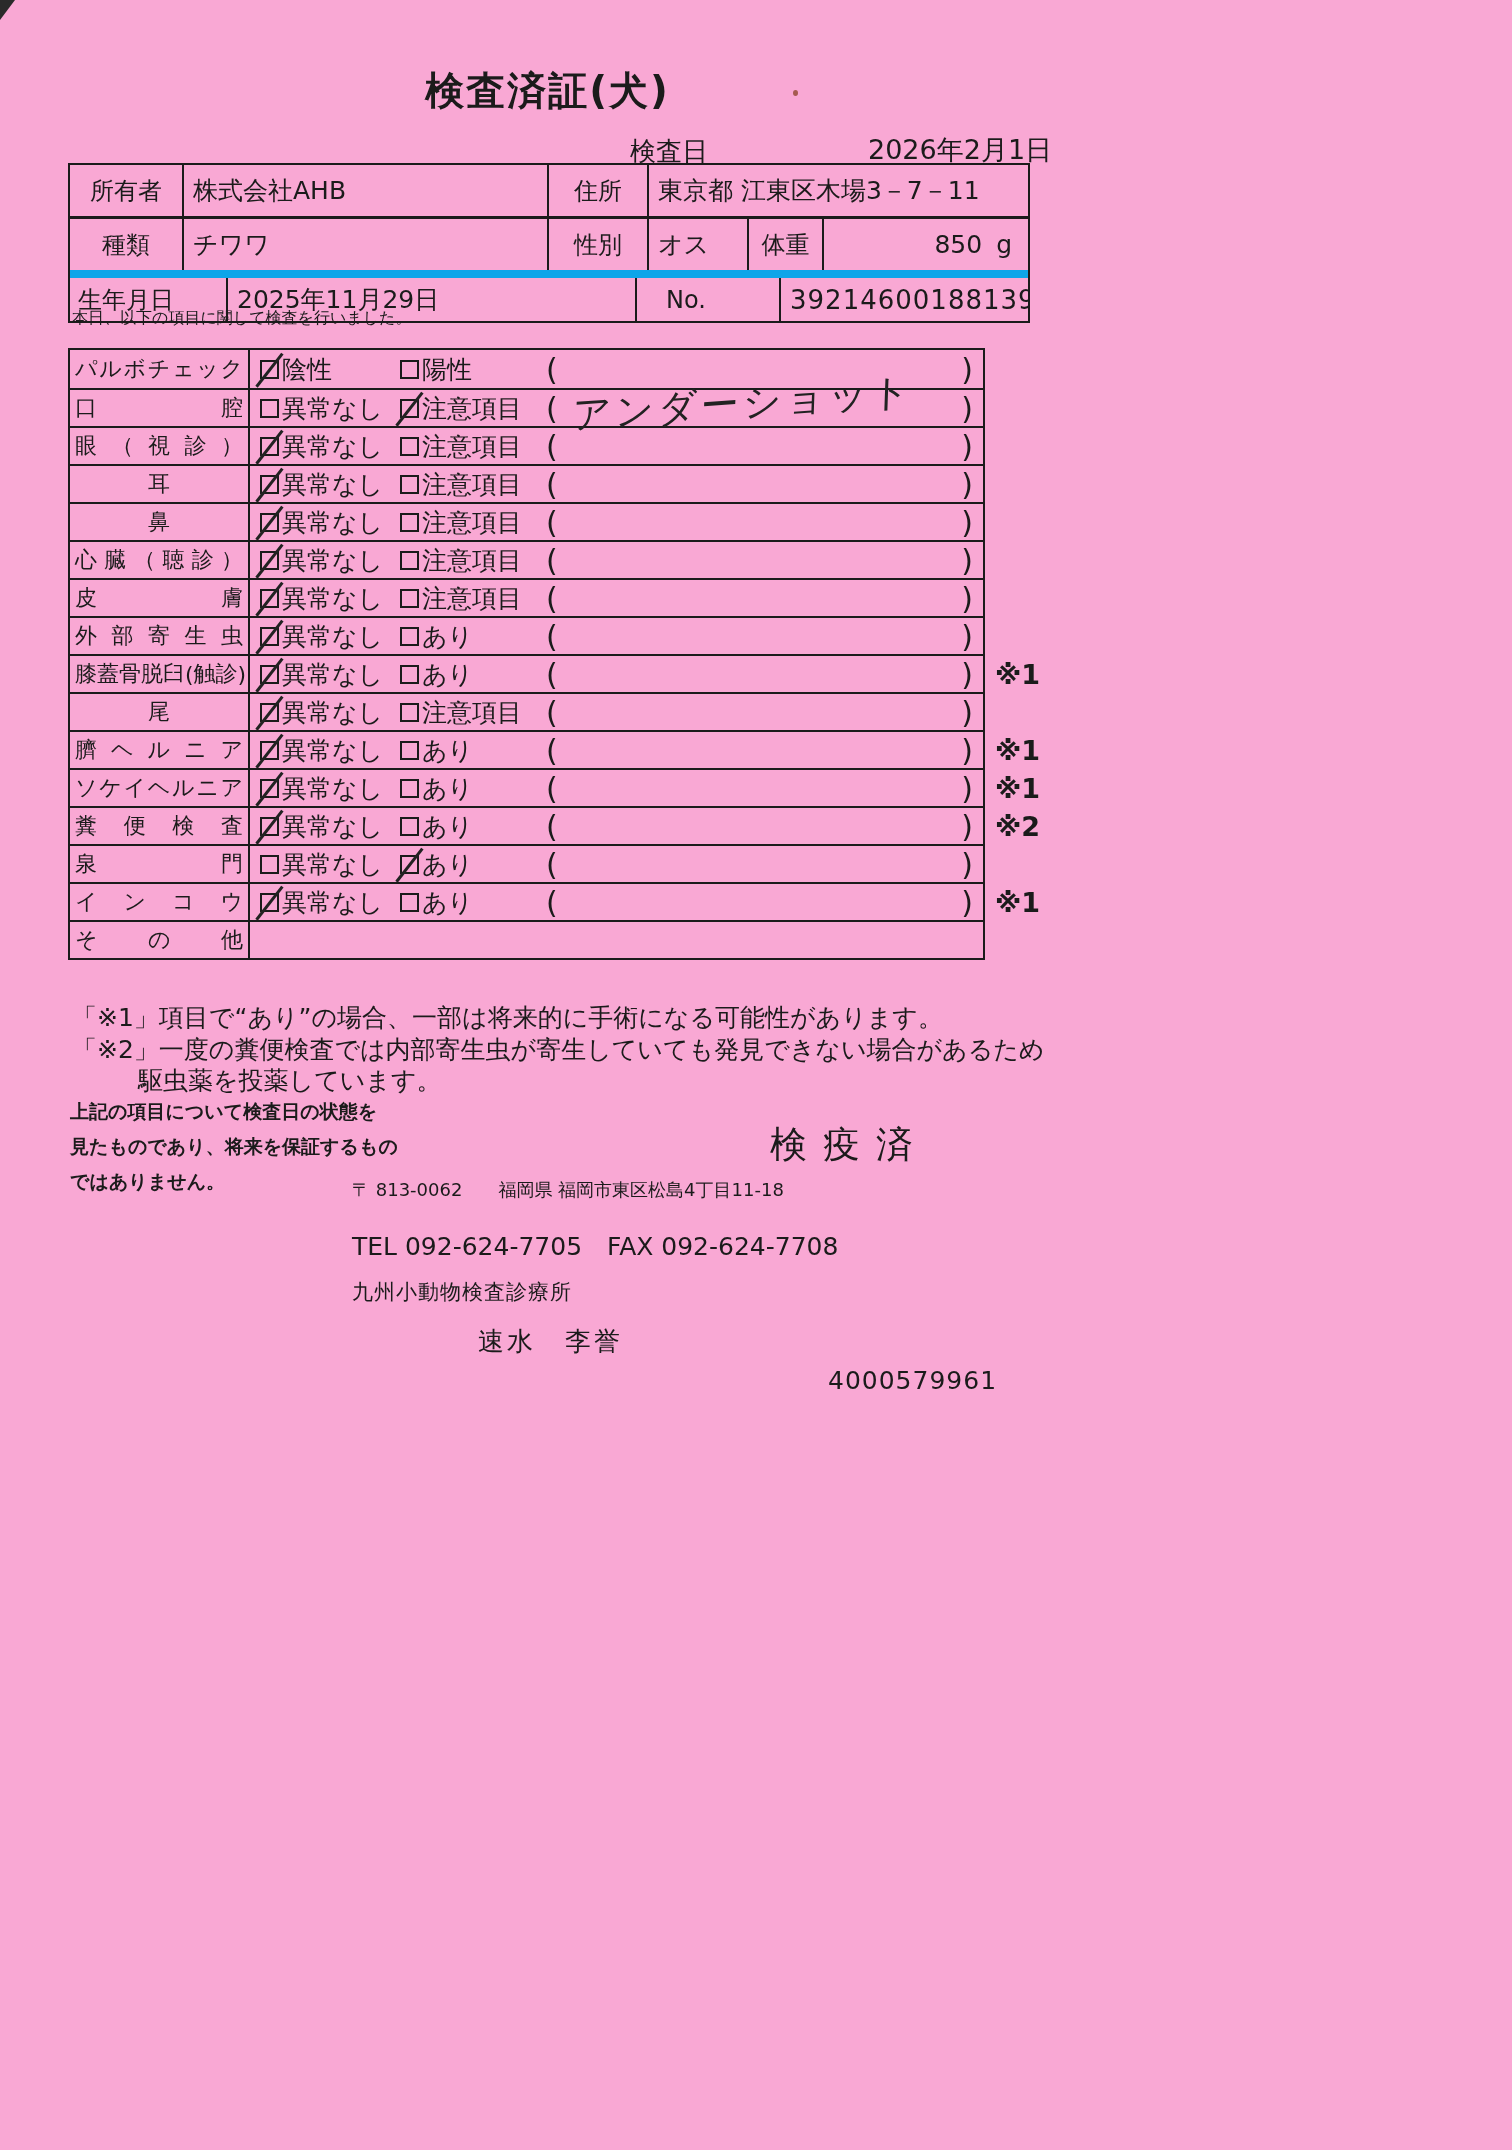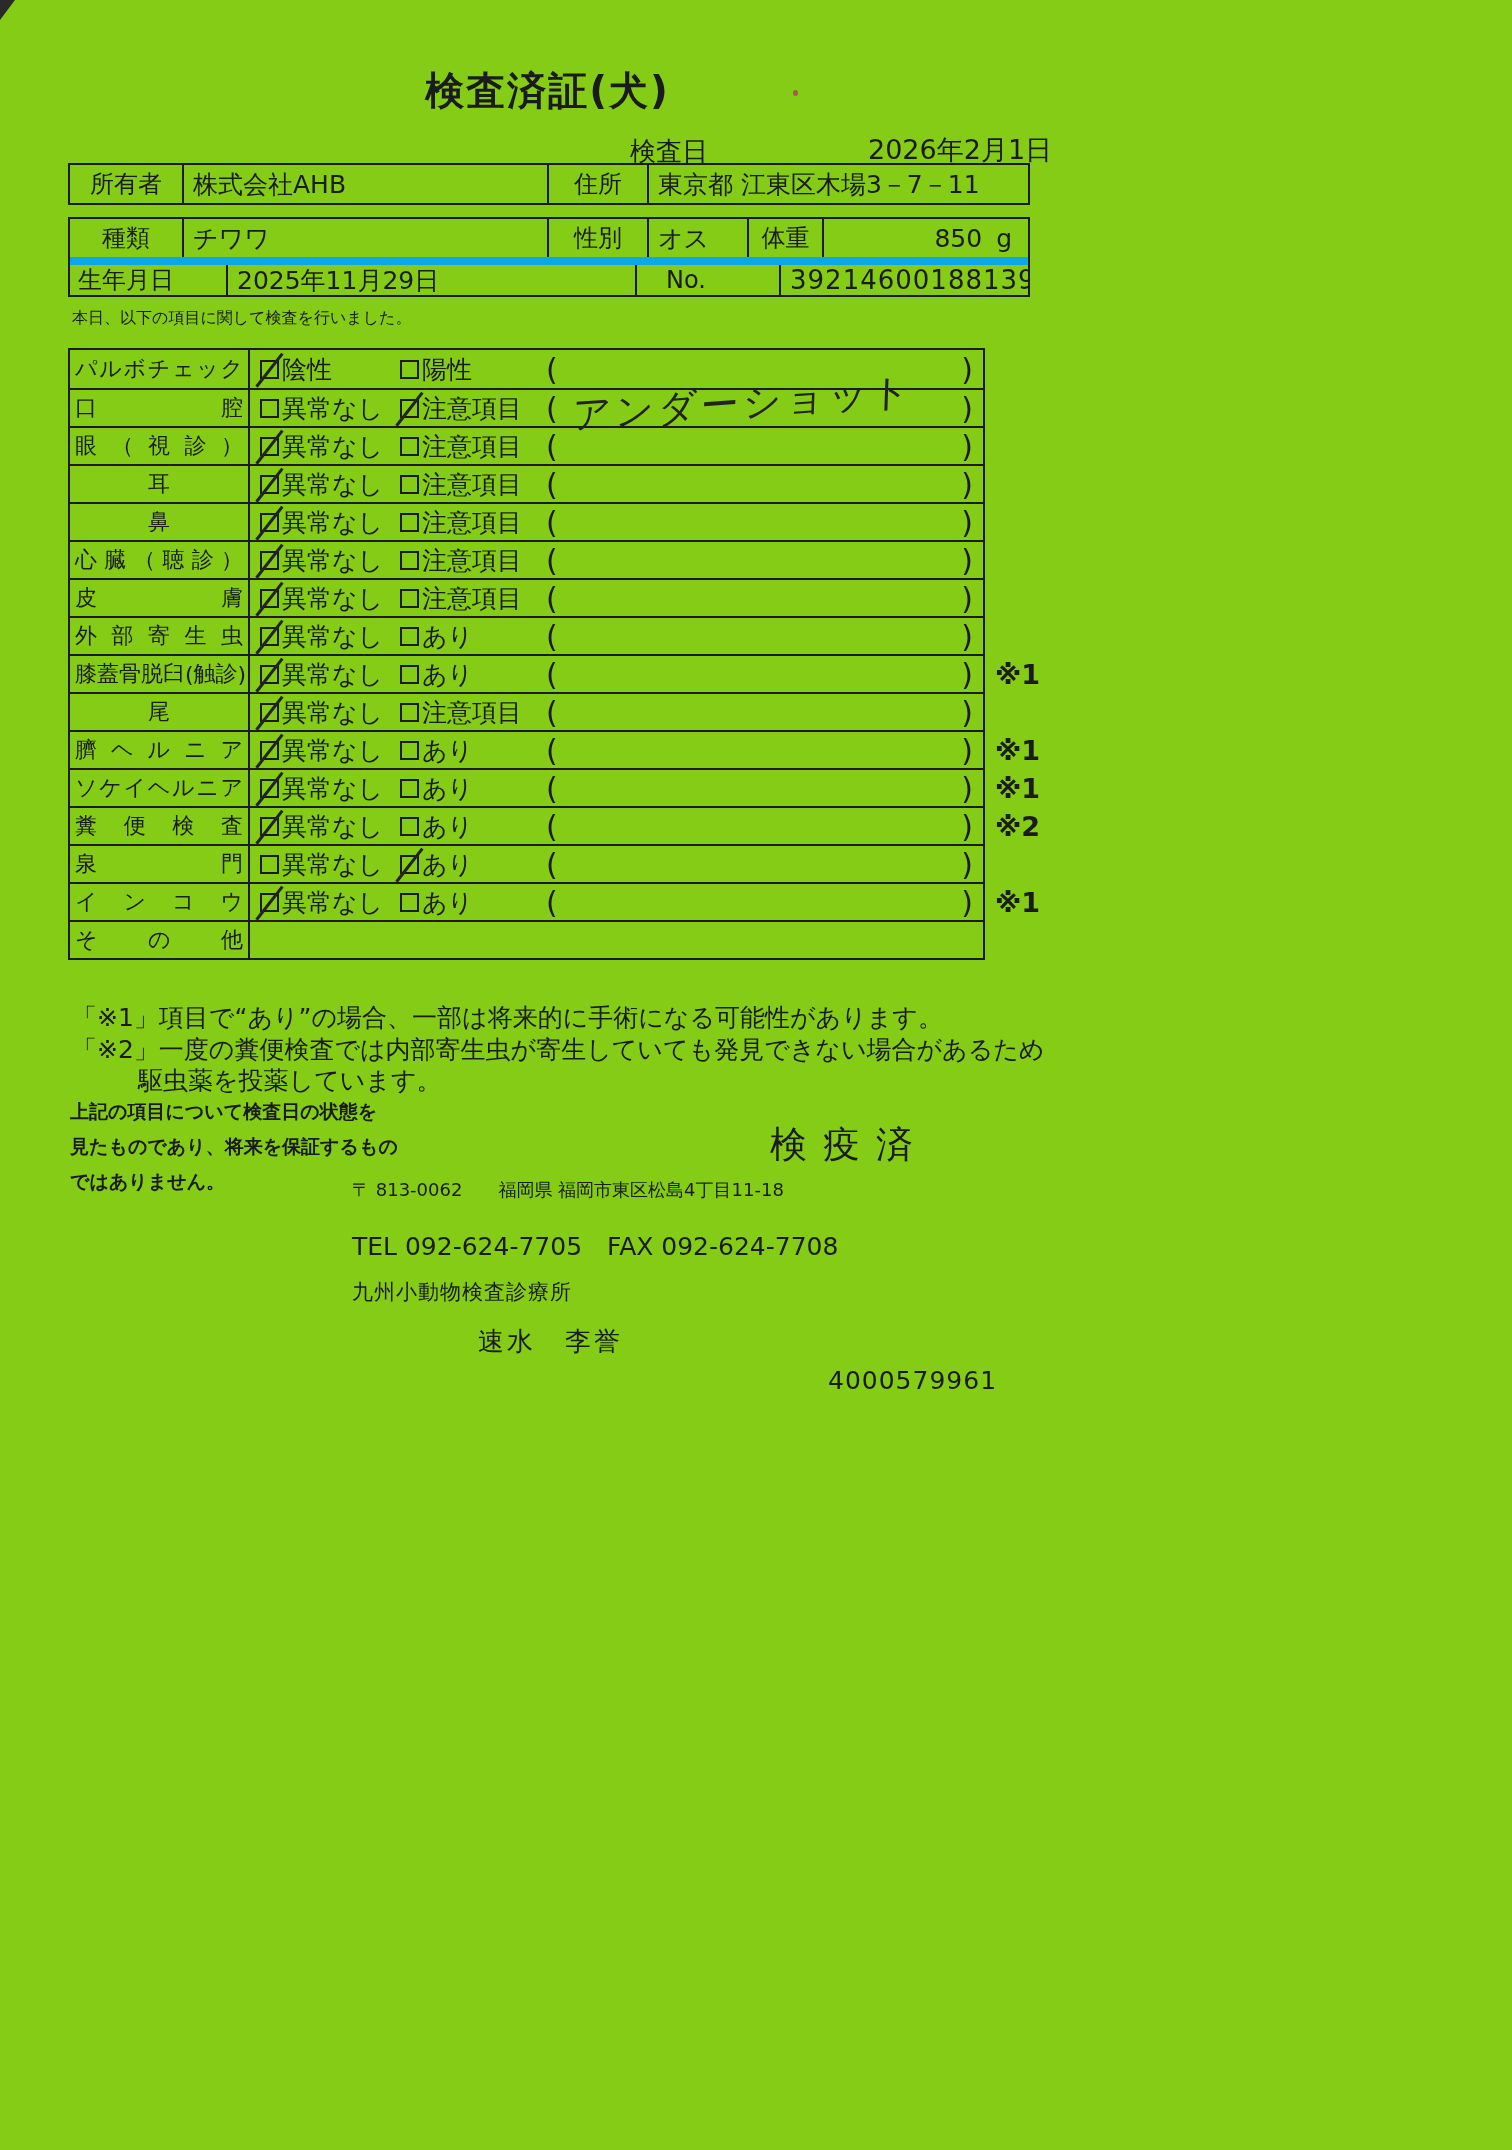--- a/index.html
+++ b/index.html
@@ -1,32 +1,32 @@
 <!DOCTYPE html>
 <html><head>
 <meta charset="utf-8">
 <style>
   * { margin:0; padding:0; box-sizing:border-box; }
   html,body { width:1512px; height:2150px; background:#ffffff; }
   body { font-family:"DejaVu Sans","Liberation Sans",sans-serif; color:#1b1b1b; }
-  .page { position:relative; width:1512px; height:2150px; background:#84cc16; overflow:hidden;padding-left:30px; }
+  .page { position:relative; width:1512px; height:2150px; background:#f9a8d4; overflow:hidden;padding-left:30px; }
 
   
   .corner-artifact { position:absolute; top:0; left:0; width:0; height:0;
     border-top:20px solid #2a2a2a; border-right:15px solid transparent; }
   .red-dot { position:absolute; top:90px; left:793px; width:5px; height:6px; border-radius:50%; background:#a65a50; }
 
   .title { position:absolute; top:64px; left:0; width:1095px; text-align:center;
     font-size:39px; font-weight:bold; letter-spacing:2px; }
 
   .date-label { position:absolute; top:134px; left:630px; font-size:26px; }
   .date-value { position:absolute; top:132px; left:868px; font-size:27px; }
 
   .tbl { position:absolute; left:68px; width:962px; border:2px solid #1b1b1b; }
-  .trow { display:flex; height:38px;text-align:center; }
+  .trow { display:flex; height:51px;text-align:center; }
   .trow + .trow { border-top:8px solid #0ea5e9;gap:44px; }
   .cell { display:flex; align-items:center; height:100%; border-left:2px solid #1b1b1b;
     padding:0 9px; font-size:25px; overflow:hidden; white-space:nowrap; }
   .cell:first-child { border-left:none; }
   .cell.hd { justify-content:center; padding:0 3px; font-size:24px; }
   .owner-tbl { top:163px; }
   .animal-tbl { top:217px; }
   .w-label { width:112px; min-width:112px; }
   .w-val1  { width:365px; min-width:365px; }
   .w-mid   { width:100px; min-width:100px; }

